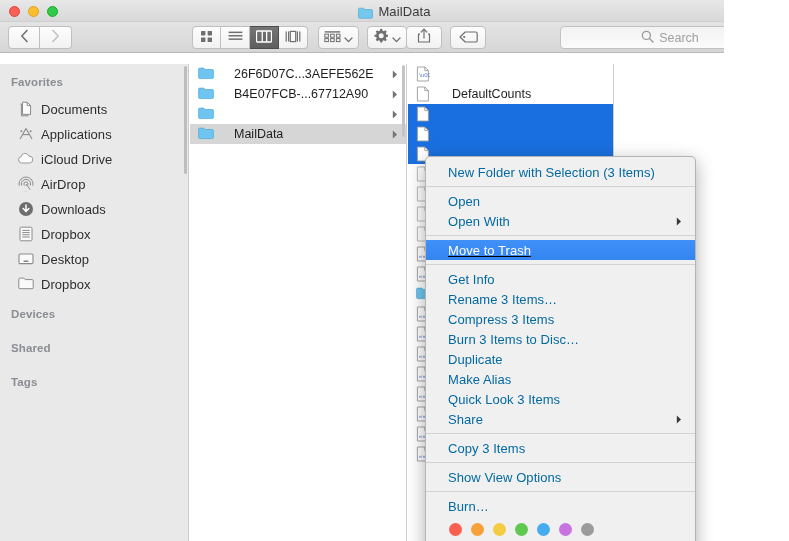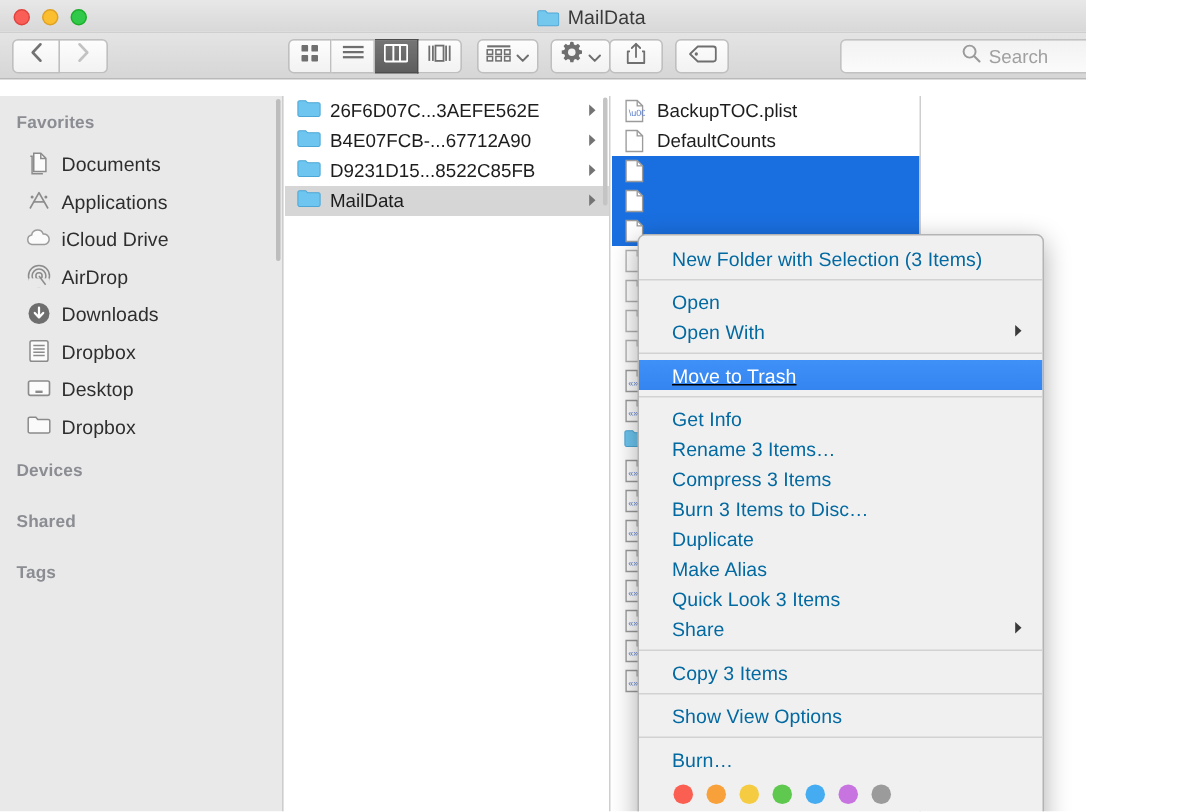--- a/index.html
+++ b/index.html
@@ -139,21 +139,21 @@
     background: #ffffff;
     border-right: 1px solid #cfcfcf;
     overflow: hidden;
   }
   #colA { left: 190px; width: 217px; }
   #colB { left: 408px; width: 206px; }
   #colC { left: 615px; width: 174px; background: #fff; border-right: none; }
 
   .row {
     height: 20px; display: flex; align-items: center;
-    padding-left: 8px; gap: 6px; cursor: default; position: relative;
+    padding-left: 8px; gap: 20px; cursor: default; position: relative;
   }
   .row .nm {
     font-size: 12.5px; color: #1d1d1d;
     white-space: nowrap; overflow: hidden; text-overflow: ellipsis;
     flex: 1 1 auto;
   }
   .row .disc { position: absolute; right: 8px; }
   .row.sel-gray { background: #d6d6d6; }
   .row.sel-blue { background: #1a6fe0; }
   .row.sel-blue .nm { color: #fff; }
@@ -467,21 +467,20 @@
             </svg>
         </span>
       </div>
 
       <div class="row">
         <span class="ficon">
           <svg width="16" height="13" viewBox="0 0 16 13">
               <path d="M0.6 2.2 A1.1 1.1 0 0 1 1.7 1.1 H5.8 L7.1 2.5 H14.3 A1.1 1.1 0 0 1 15.4 3.6 V10.5 A1.1 1.1 0 0 1 14.3 11.6 H1.7 A1.1 1.1 0 0 1 0.6 10.5 Z" fill="#6ec6f0" stroke="#4ca7d6" stroke-width="0.7"></path>
             </svg>
         </span>
-        <span class="nm">D9231D15...8522C85FB</span>
         <span class="disc">
           <svg width="6" height="9" viewBox="0 0 6 9">
               <path d="M0.8 0.6 L5 4.5 L0.8 8.4 Z" fill="#737373"></path>
             </svg>
         </span>
       </div>
 
       <div class="row sel-gray">
         <span class="ficon">
           <svg width="16" height="13" viewBox="0 0 16 13">
@@ -502,21 +501,20 @@
     <div class="col" id="colB">
 
       <div class="row">
         <span class="ficon">
           <svg width="14" height="16" viewBox="0 0 14 16">
             <path d="M1.4 1 H8.8 L12.4 4.6 V15 H1.4 Z" fill="#ffffff" stroke="#9b9b9b" stroke-width="0.9"></path>
             <path d="M8.8 1 V4.6 H12.4" fill="none" stroke="#9b9b9b" stroke-width="0.9"></path>
             <text x="3.2" y="11.4" font-size="6" fill="#5d7fc9" font-family="Liberation Sans, sans-serif">\u00ab\u00bb</text>
           </svg>
         </span>
-        <span class="nm">BackupTOC.plist</span>
       </div>
 
       <div class="row">
         <span class="ficon">
           <svg width="14" height="16" viewBox="0 0 14 16">
             <path d="M1.4 1 H8.8 L12.4 4.6 V15 H1.4 Z" fill="#ffffff" stroke="#9b9b9b" stroke-width="0.9"></path>
             <path d="M8.8 1 V4.6 H12.4" fill="none" stroke="#9b9b9b" stroke-width="0.9"></path>
           </svg>
         </span>
         <span class="nm">DefaultCounts</span>

